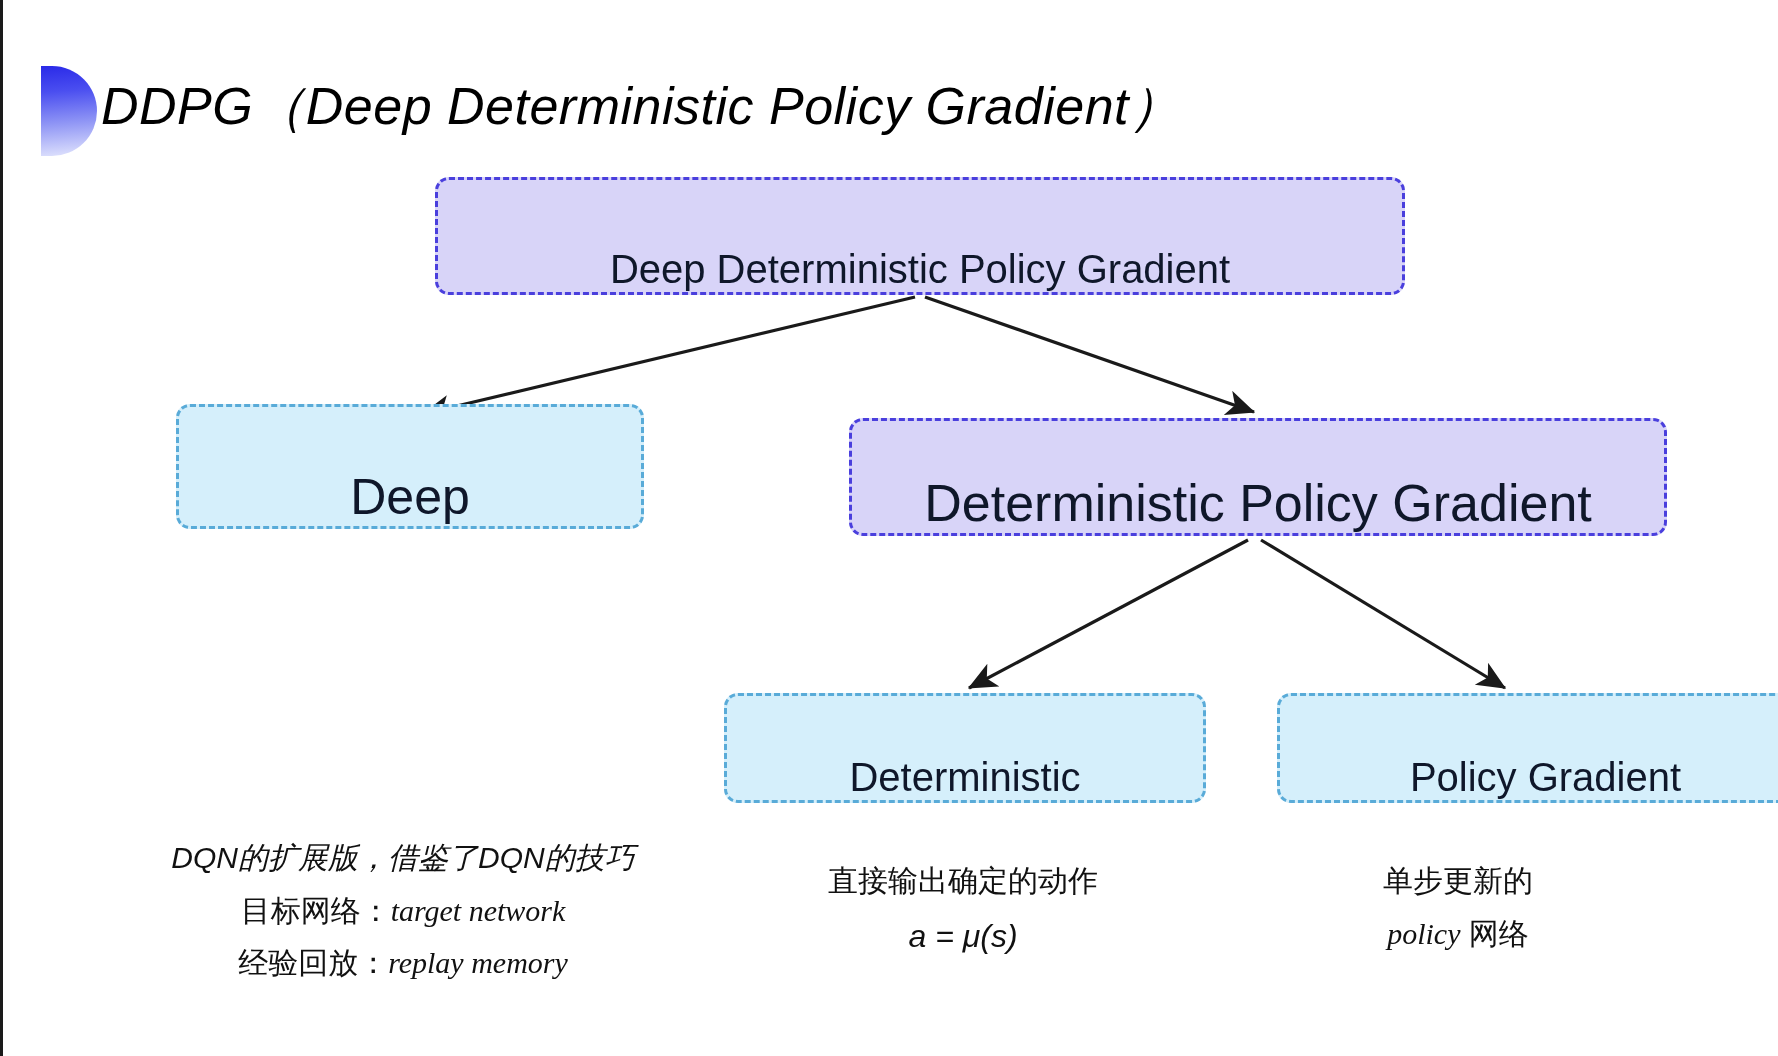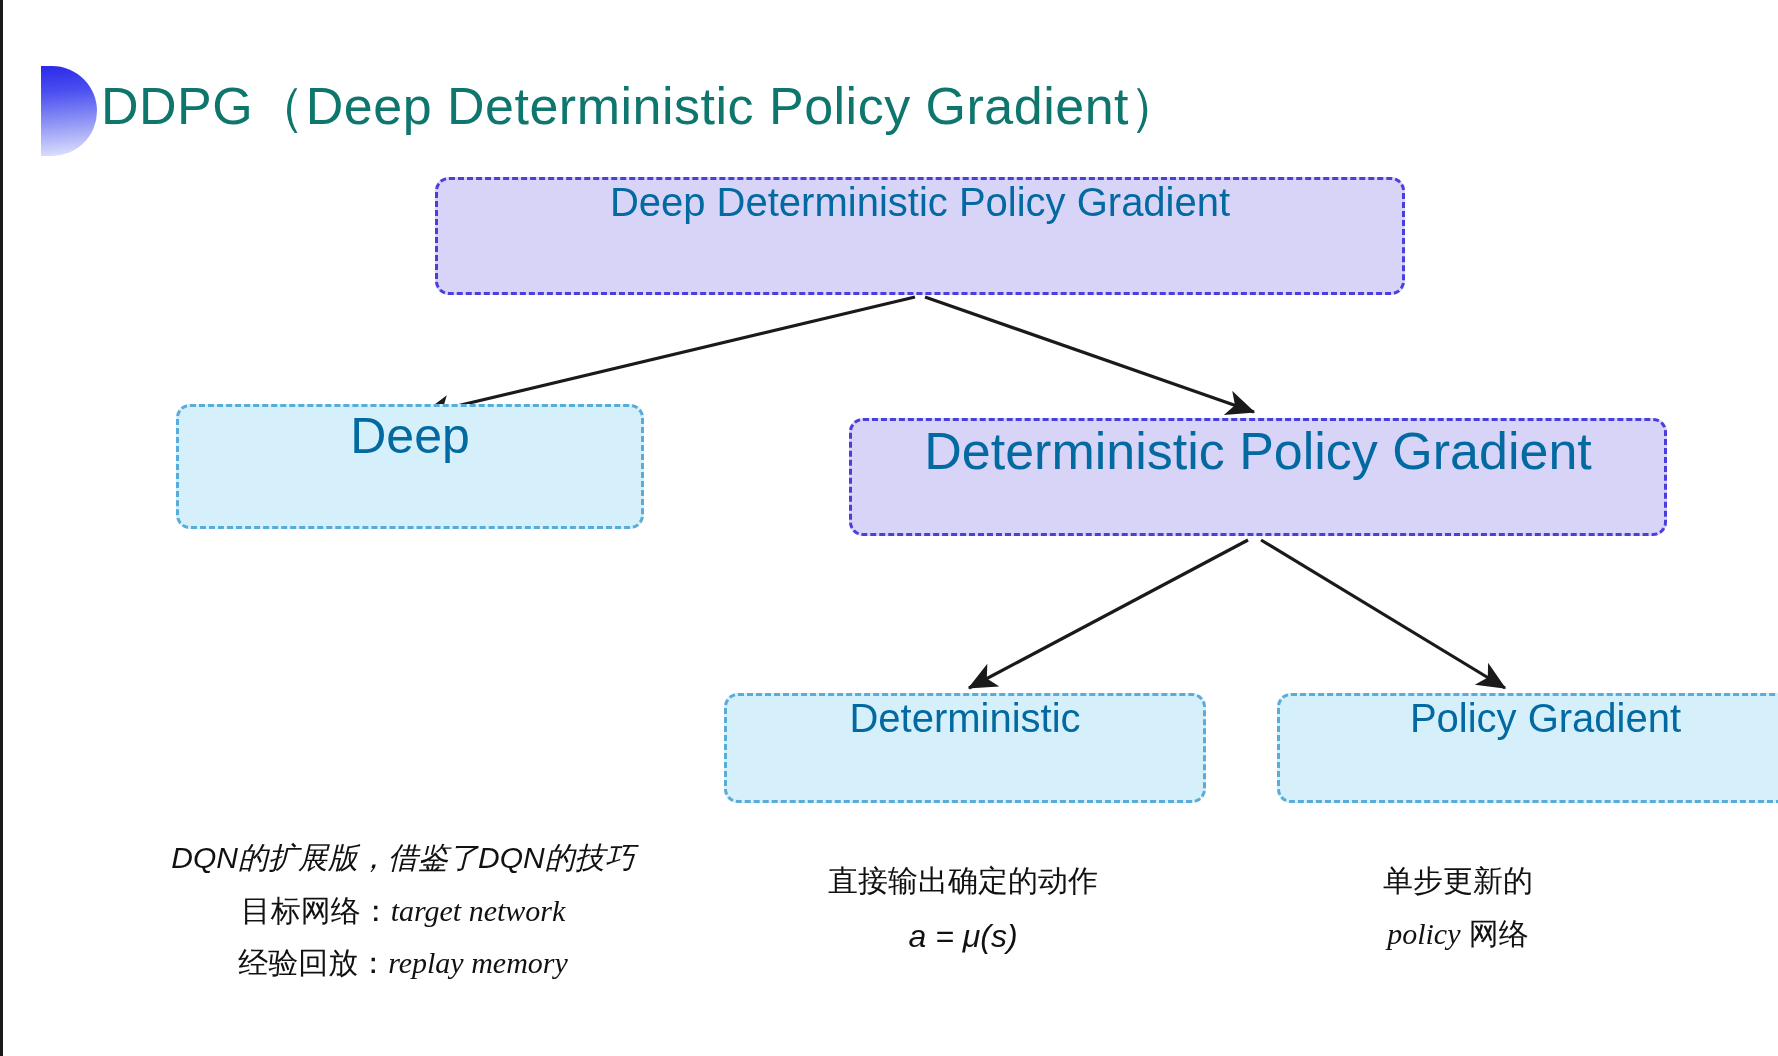--- a/index.html
+++ b/index.html
@@ -35,37 +35,38 @@
     width: 56px;
     height: 90px;
     border-radius: 0 999px 999px 0;
     background: linear-gradient(175deg, #2a2ae8 0%, #4a4ef0 28%, #8f95f5 62%, #e3e6fd 100%);
   }
   #title-text {
     position: absolute;
     left: 98px;
     top: 0px;
     font-size: 52px;
-    color: #0f766e;
+    color: #000000;
     letter-spacing: 0.5px;
     white-space: nowrap;
     line-height: 96px;
     font-weight: 400;
+    font-style: italic;
   }
 
   
   .node {
     position: absolute;
     box-sizing: border-box;
     display: flex;
-    align-items: flex-start;
+    align-items: flex-end;
     justify-content: center;
     text-align: center;
     border-radius: 14px;
-    color: #0369a1;
+    color: #0f172a;
     font-weight: 400;
   }
   .node.purple {
     background: #d8d4f8;
     border: 3px dashed #4a3fdd;
   }
   .node.blue {
     background: #d5effb;
     border: 3px dashed #59abd8;
   }

